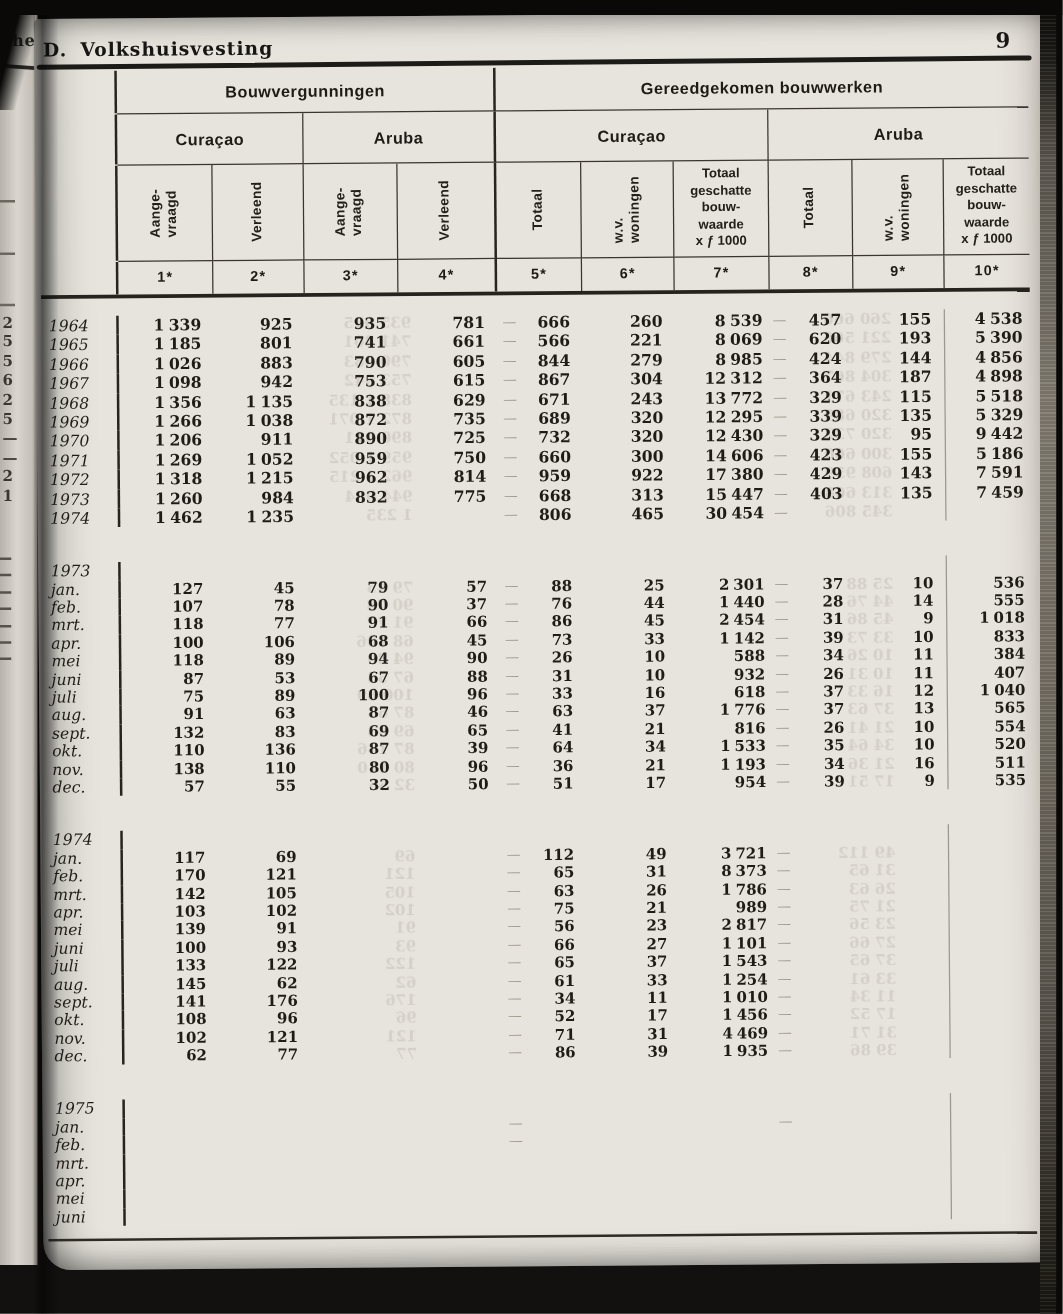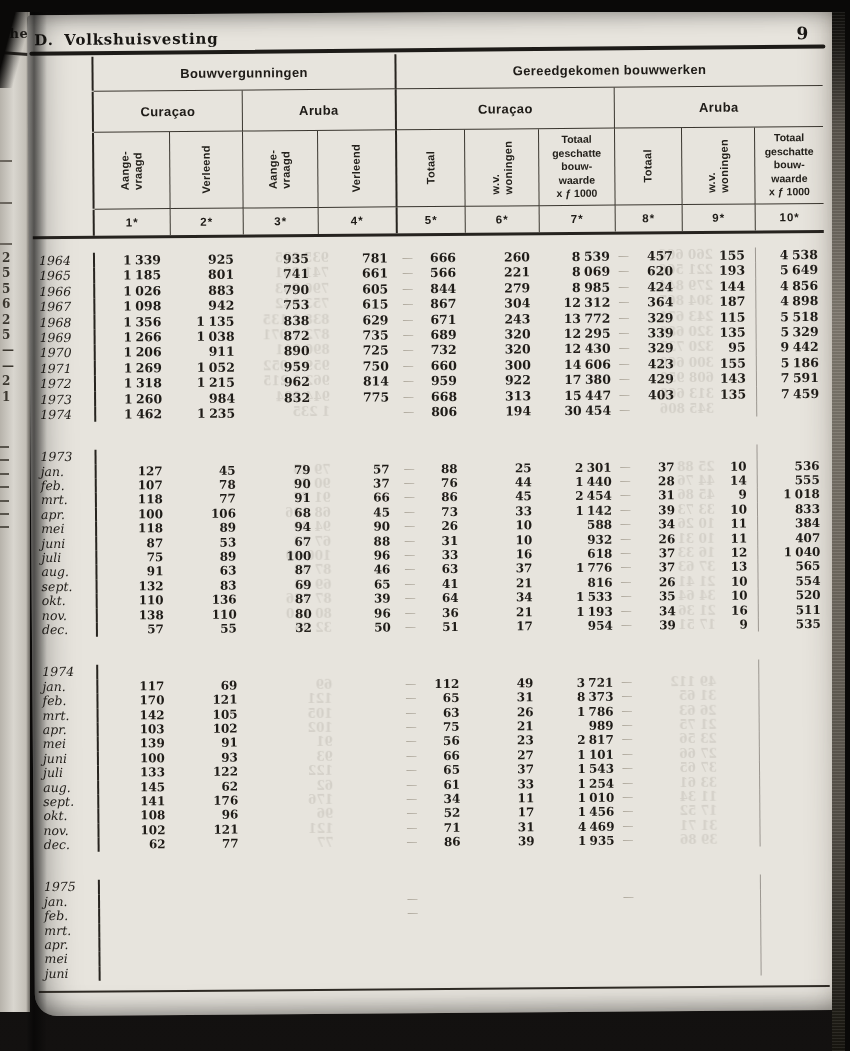--- a/index.html
+++ b/index.html
@@ -258,21 +258,21 @@
               <div class="val">8 069</div>
             </div>
             <div class="cell c8d">
               <div class="gdash">—</div>
               <div class="val">620</div>
             </div>
             <div class="cell crease">
               <div class="val">193</div>
             </div>
             <div class="cell tight">
-              <div class="val">5 649</div>
+              <div class="val">5 390</div>
             </div>
             <div class="gn gn1">741  801</div>
             <div class="gn gn2">221  566</div>
           </div>
           <div class="grid row yr">
             <div class="cell lab bR2">1966</div>
             <div class="cell">
               <div class="val">1 026</div>
             </div>
             <div class="cell">
@@ -574,21 +574,21 @@
             <div class="cell">
               <div class="val">1 235</div>
             </div>
             <div class="cell"></div>
             <div class="cell"></div>
             <div class="cell">
               <div class="gdash">—</div>
               <div class="val">806</div>
             </div>
             <div class="cell">
-              <div class="val">194</div>
+              <div class="val">465</div>
             </div>
             <div class="cell tight">
               <div class="val">30 454</div>
             </div>
             <div class="cell c8d">
               <div class="gdash">—</div>
             </div>
             <div class="cell crease"></div>
             <div class="cell tight"></div>
             <div class="gn gn1">1 235</div>

